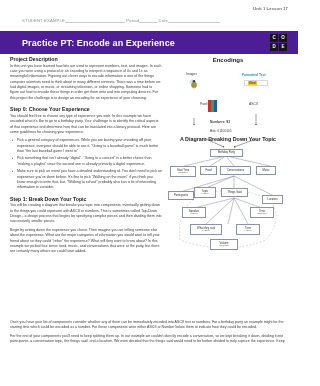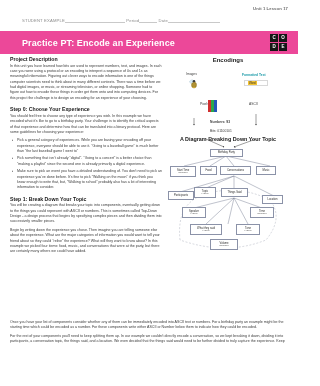--- a/index.html
+++ b/index.html
@@ -34,21 +34,21 @@
     height: 4px;
   }
   .r-long { width: 60px; }
   .r-mid  { width: 18px; }
   .r-end  { width: 52px; }
 
   
   .titlebar {
     position: absolute; left: 0; top: 31px;
     width: 298px; height: 23px;
-    background: #ec4899;
+    background: #4c1d95;
     display: flex; align-items: center;
   }
   .titlebar h1 {
     margin: 0 0 0 22px;
     font-size: 9px; font-weight: bold; color: #ffffff;
     letter-spacing: .1px;
   }
   .logo {
     position: absolute; right: 11px; top: 3px;
     width: 17px; height: 17px;

